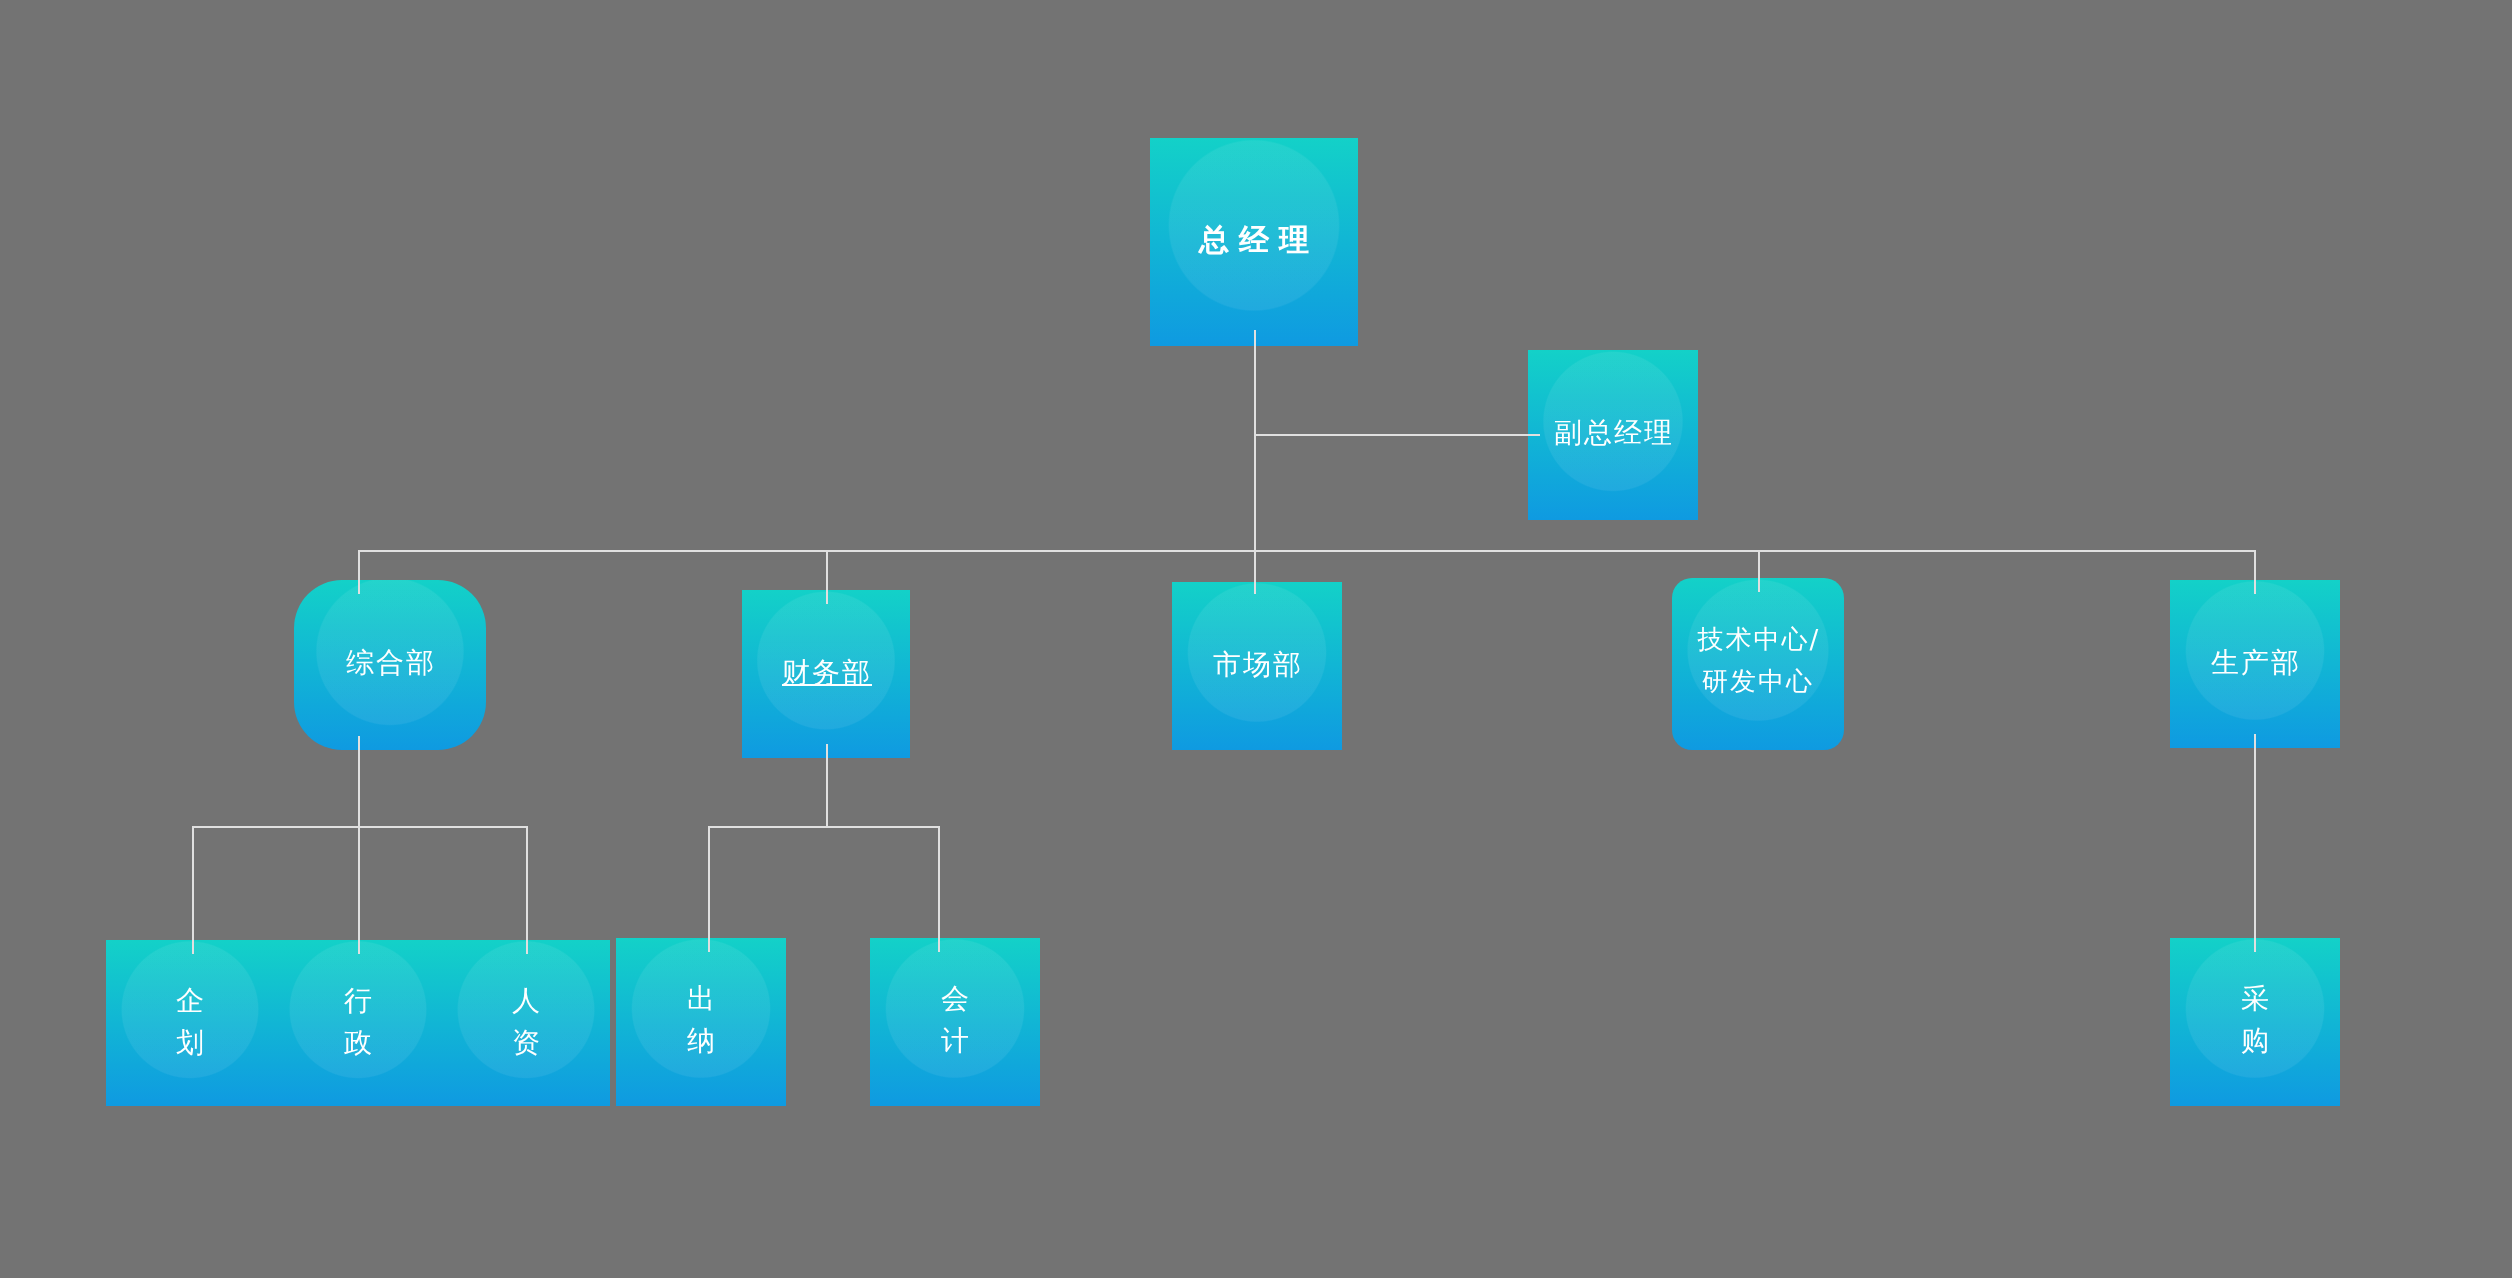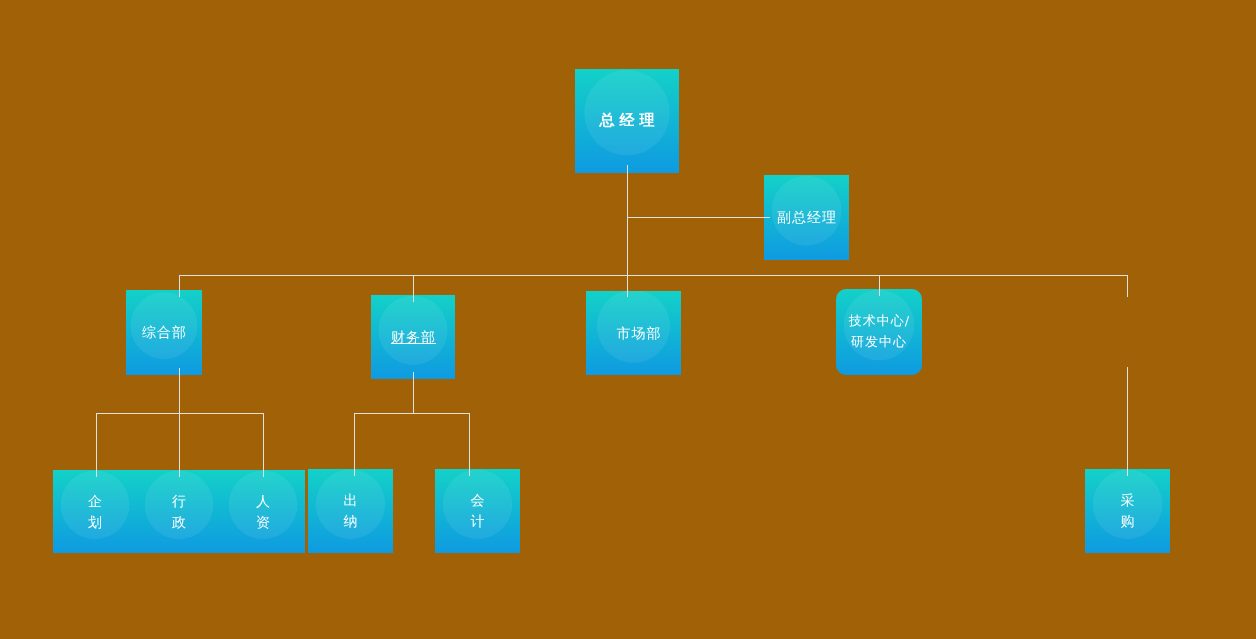--- a/index.html
+++ b/index.html
@@ -1,20 +1,20 @@
 <!DOCTYPE html>
 <html><head>
 <meta charset="utf-8">
 <style>
   html, body { margin: 0; padding: 0; background: #ffffff; }
   .stage {
     position: relative;
     width: 1256px;
     height: 639px;
-    background: #a16207;
+    background: #737373;
     overflow: hidden;
     font-family: "DejaVu Sans", "Liberation Sans", sans-serif;
   }
   
   .node {
     position: absolute;
     display: flex;
     align-items: center;
     justify-content: center;
     text-align: center;
@@ -36,23 +36,23 @@
     font-weight: bold;
     letter-spacing: 5px;
     text-indent: 5px;
   }
   .two-line-label { font-size: 13px; letter-spacing: 1px; line-height: 1.6; }
   .stacked-label  { letter-spacing: 0; text-indent: 0; line-height: 1.5; }
 
   
   .n-gm   { left: 575px;  top: 69px;  width: 104px; height: 104px; }
   .n-dgm  { left: 764px;  top: 175px; width: 85px;  height: 85px;  }
-  .n-zhb  { left: 126px;  top: 290px; width: 76px;  height: 85px;  }
+  .n-zhb  { left: 147px;  top: 290px; width: 96px;  height: 85px; border-radius: 24px;  }
   .n-cwb  { left: 371px;  top: 295px; width: 84px;  height: 84px; text-decoration: underline;  }
-  .n-scb  { left: 586px;  top: 291px; width: 85px;  height: 84px; padding-left: 10px;  }
+  .n-scb  { left: 586px;  top: 291px; width: 85px;  height: 84px;  }
   .n-jszx { left: 836px;  top: 289px; width: 86px;  height: 86px; border-radius: 10px;  }
   .n-scc  { left: 1085px; top: 290px; width: 85px;  height: 84px;  }
   .n-qh   { left: 53px;   top: 470px; width: 84px;  height: 83px;  }
   .n-xz   { left: 137px;  top: 470px; width: 84px;  height: 83px;  }
   .n-rz   { left: 221px;  top: 470px; width: 84px;  height: 83px;  }
   .n-cn   { left: 308px;  top: 469px; width: 85px;  height: 84px;  }
   .n-kj   { left: 435px;  top: 469px; width: 85px;  height: 84px;  }
   .n-cg   { left: 1085px; top: 469px; width: 85px;  height: 84px;  }
 
   
@@ -83,20 +83,23 @@
 
   <div class="node n-scb">
     <span class="node-label">市场部</span>
   </div>
 
   <div class="node n-jszx">
     <span class="node-label two-line-label">技术中心/
 研发中心</span>
   </div>
 
+  <div class="node n-scc">
+    <span class="node-label">生产部</span>
+  </div>
 
   <div class="node n-qh">
     <span class="node-label stacked-label">企
 划</span>
   </div>
 
   <div class="node n-xz">
     <span class="node-label stacked-label">行
 政</span>
   </div>

